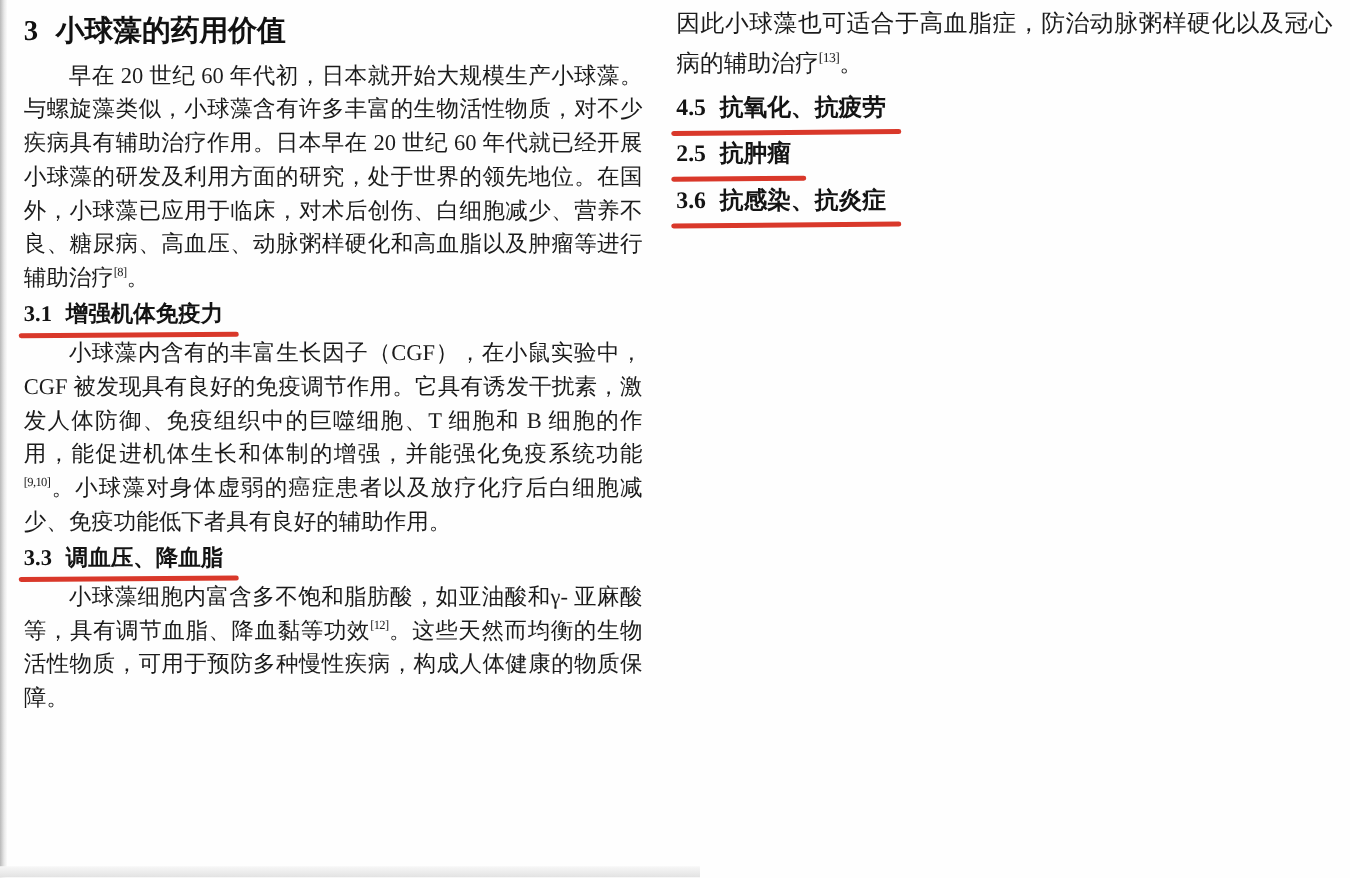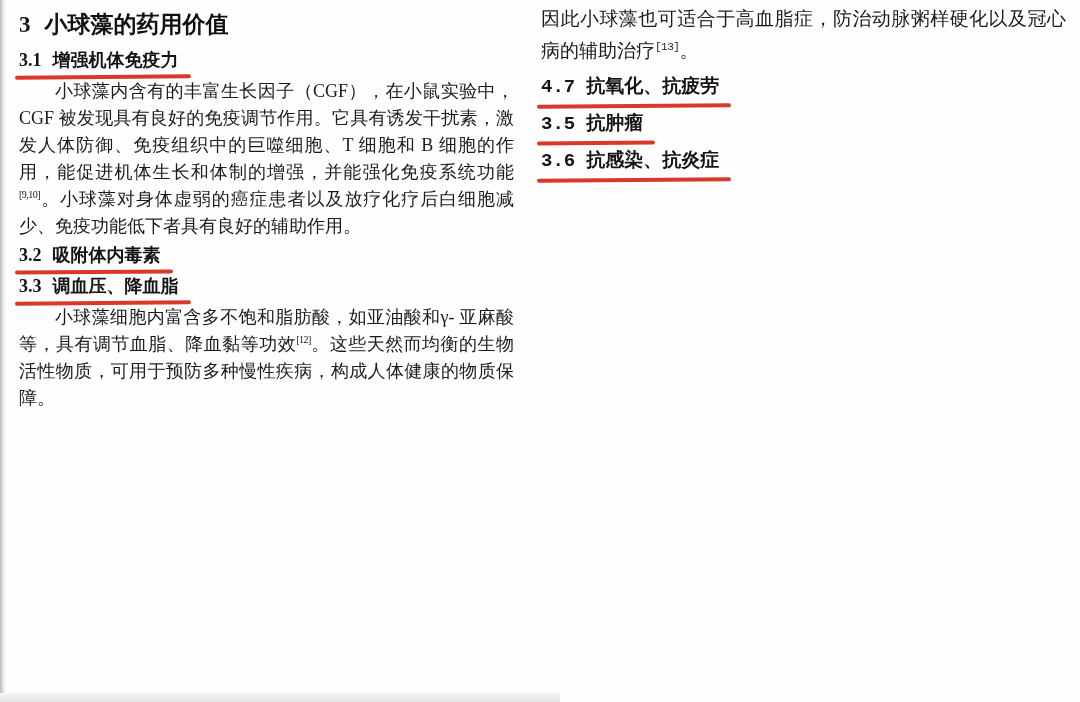--- a/index.html
+++ b/index.html
@@ -17,21 +17,21 @@
     position:absolute; left:0; top:0; width:6px; height:100%;
     background:linear-gradient(to right,#b9b9b9,#e8e8e8 55%,rgba(255,255,255,0));
   }
   .edge-bottom {
     position:absolute; left:0; bottom:0; width:560px; height:9px;
     background:linear-gradient(to top,#e2e2e2,#f7f7f7);
   }
 
   .col { position:absolute; text-align:justify; }
   .col-left  { left:19px;  top:6px; width:495px; font-size:18px; line-height:27px; }
-  .col-right { left:541px; top:4px; width:525px; font-size:19px; line-height:32px;font-family:Liberation Mono, monospace; }
+  .col-right { left:541px; top:4px; width:525px; font-size:19px; line-height:32px; }
 
   .doc-title {
     font-size:23px; font-weight:bold; line-height:30px;
     margin:4px 0 7px; color:#111; text-align:left;
   }
   .doc-title .t-num { margin-right:14px; }
 
   .sec-row { margin:2px 0 4px; text-align:left; }
   .col-right .sec-row { margin:3px 0 5px; }
   .section {
@@ -55,26 +55,26 @@
   }
   .col-right sup.cite { font-size:11px; }
 </style>
 </head>
 <body style="color: rgb(27, 27, 27);">
 
 <div class="page">
   <div class="edge-left"></div>
   <div class="col col-left" id="col-left">
       <div class="doc-title"><span class="t-num">3</span><span>小球藻的药用价值</span></div>
+      <p class="para indent">早在 20 世纪 60 年代初，日本就开始大规模生产小球藻。与螺旋藻类似，小球藻含有许多丰富的生物活性物质，对不少疾病具有辅助治疗作用。日本早在 20 世纪 60 年代就已经开展小球藻的研发及利用方面的研究，处于世界的领先地位。在国外，小球藻已应用于临床，对术后创伤、白细胞减少、营养不良、糖尿病、高血压、动脉粥样硬化和高血脂以及肿瘤等进行辅助治疗<sup class="cite">[8]</sup>。</p>
       <div class="sec-row"><span class="section"><span class="s-num">3.1</span><span>增强机体免疫力</span></span></div>
       <p class="para indent">小球藻内含有的丰富生长因子（CGF），在小鼠实验中，CGF 被发现具有良好的免疫调节作用。它具有诱发干扰素，激发人体防御、免疫组织中的巨噬细胞、T 细胞和 B 细胞的作用，能促进机体生长和体制的增强，并能强化免疫系统功能<sup class="cite">[9,10]</sup>。小球藻对身体虚弱的癌症患者以及放疗化疗后白细胞减少、免疫功能低下者具有良好的辅助作用。</p>
-      <div class="sec-row"><span class="section"><span class="s-num">3.2</span><span>吸附体内毒素</span></span></div>
       <div class="sec-row"><span class="section"><span class="s-num">3.3</span><span>调血压、降血脂</span></span></div>
       <p class="para indent">小球藻细胞内富含多不饱和脂肪酸，如亚油酸和γ- 亚麻酸等，具有调节血脂、降血黏等功效<sup class="cite">[12]</sup>。这些天然而均衡的生物活性物质，可用于预防多种慢性疾病，构成人体健康的物质保障。</p>
     </div>
   <div class="col col-right" id="col-right">
       <p class="para">因此小球藻也可适合于高血脂症，防治动脉粥样硬化以及冠心病的辅助治疗<sup class="cite">[13]</sup>。</p>
-      <div class="sec-row"><span class="section"><span class="s-num">4.7</span><span>抗氧化、抗疲劳</span></span></div>
-      <div class="sec-row"><span class="section"><span class="s-num">3.5</span><span>抗肿瘤</span></span></div>
+      <div class="sec-row"><span class="section"><span class="s-num">4.5</span><span>抗氧化、抗疲劳</span></span></div>
+      <div class="sec-row"><span class="section"><span class="s-num">2.5</span><span>抗肿瘤</span></span></div>
       <div class="sec-row"><span class="section"><span class="s-num">3.6</span><span>抗感染、抗炎症</span></span></div>
     </div>
   <div class="edge-bottom"></div>
 </div>
 
 </body></html>

